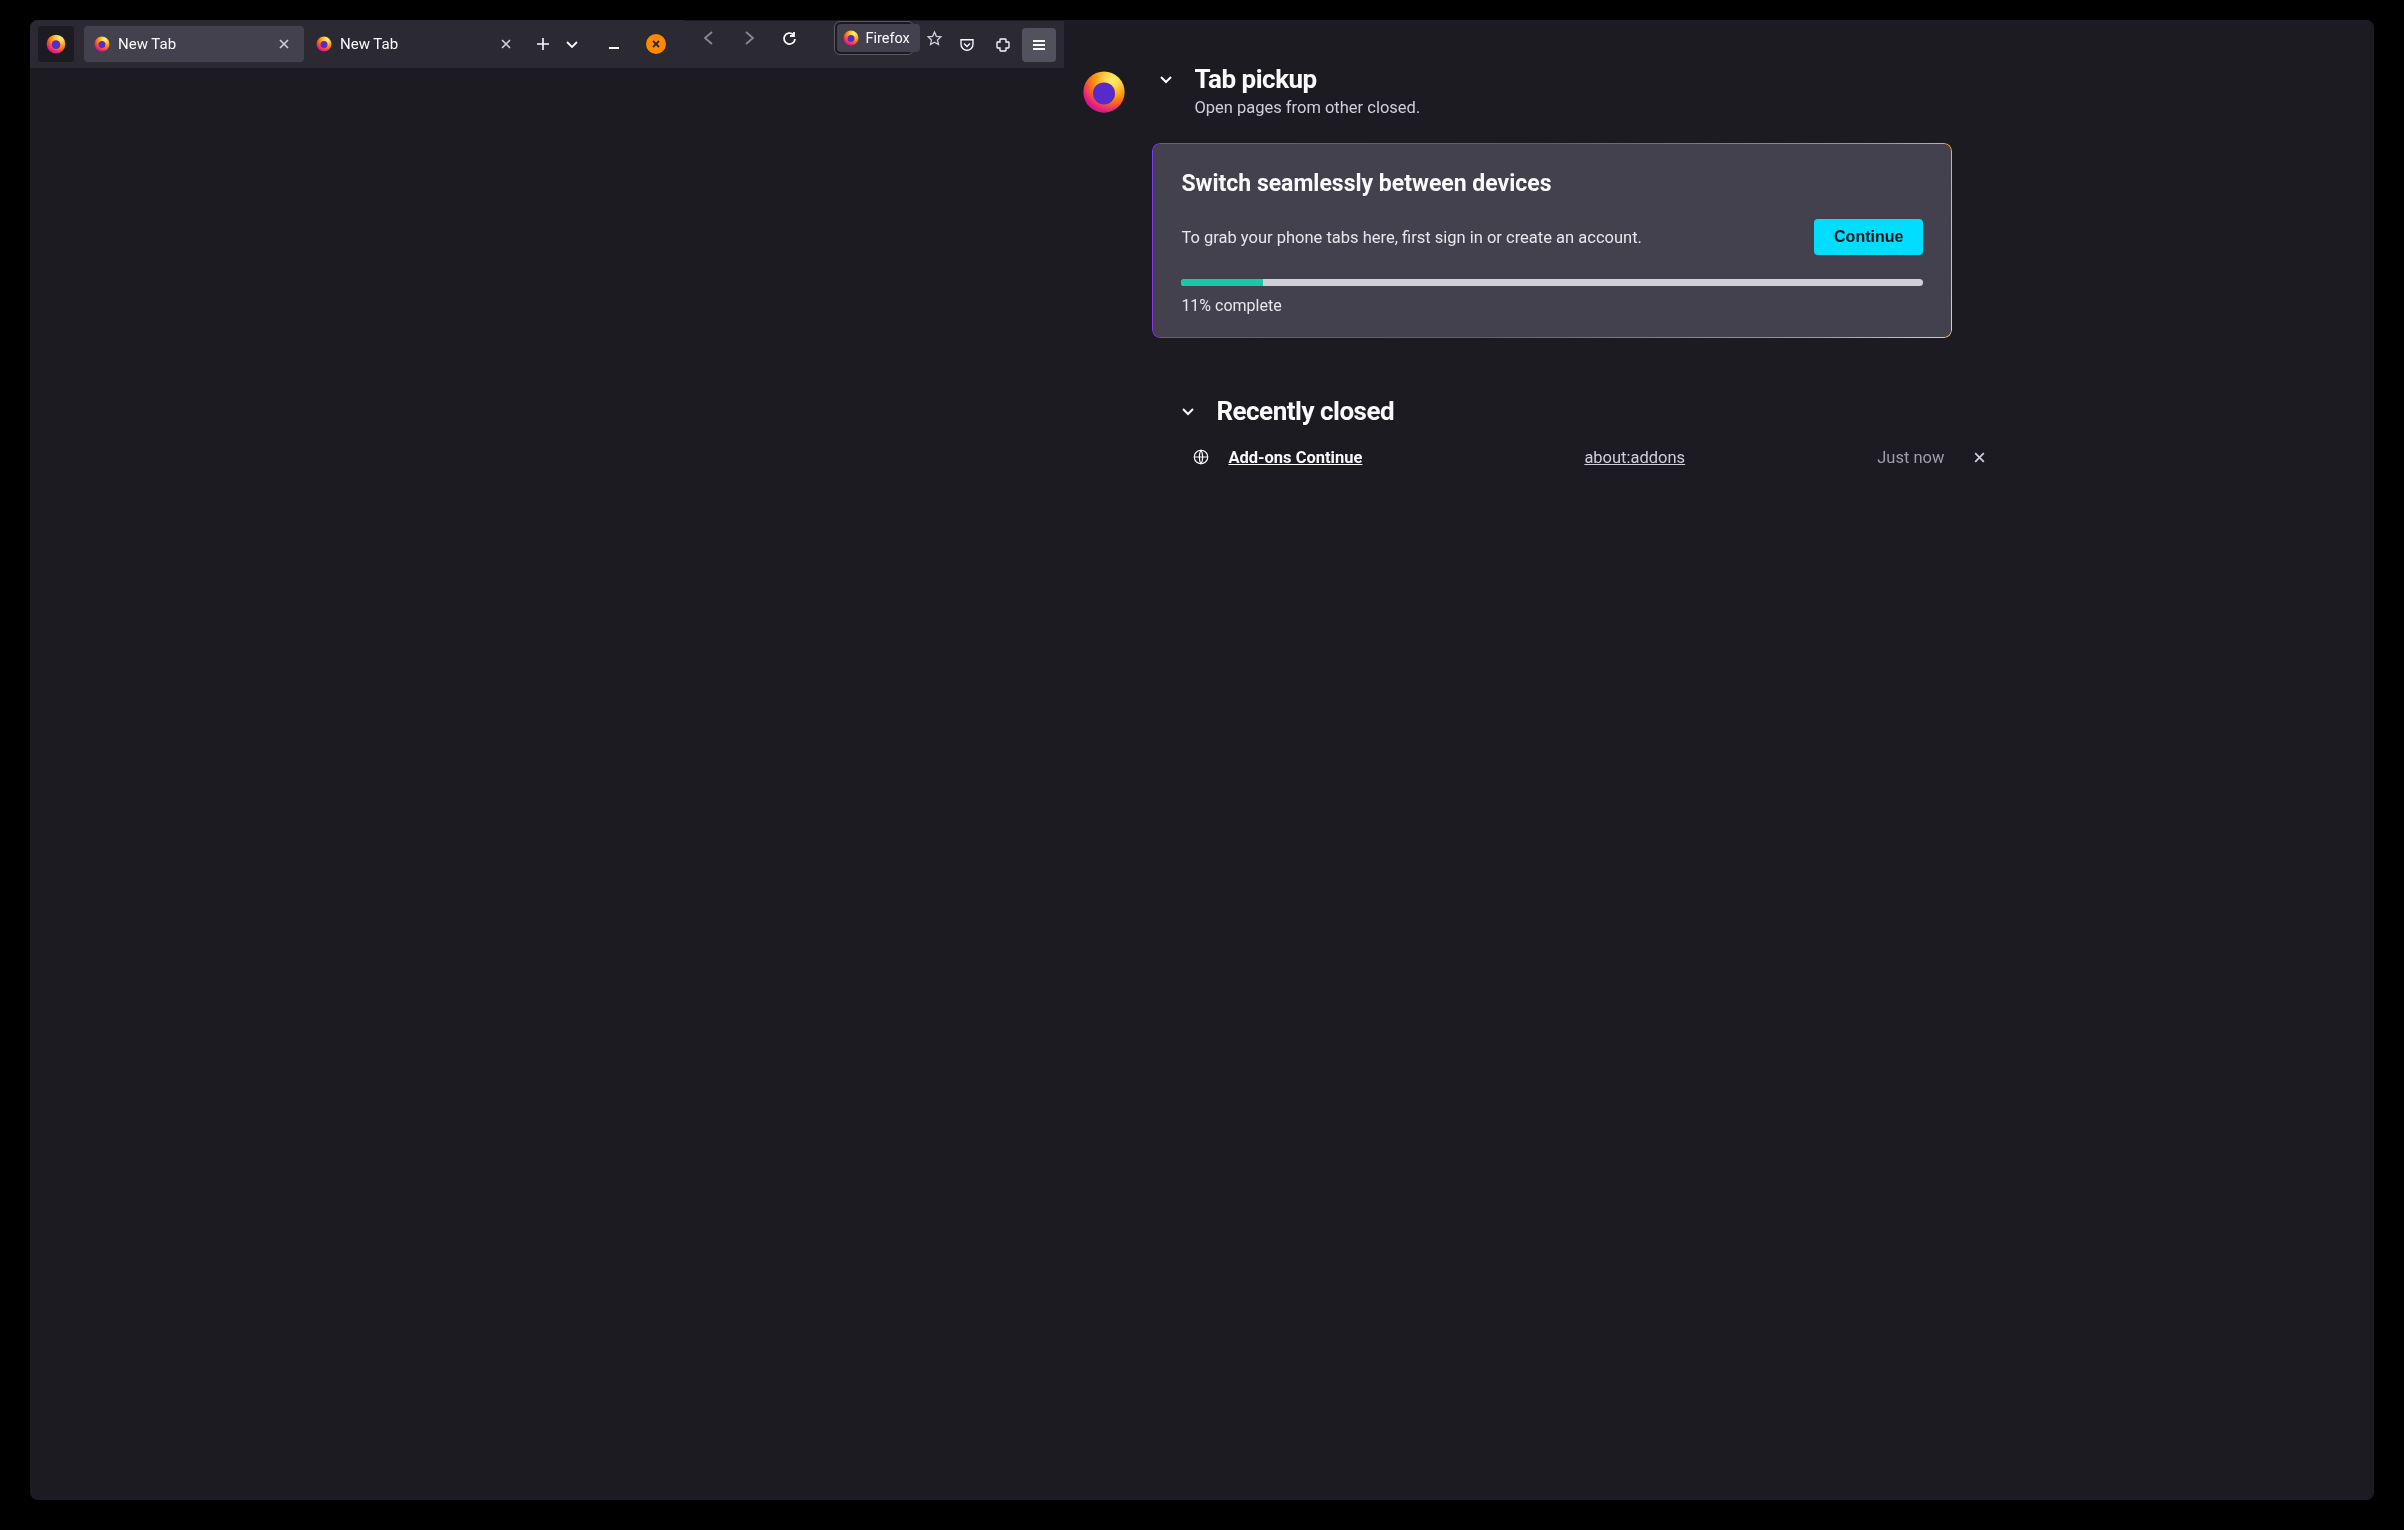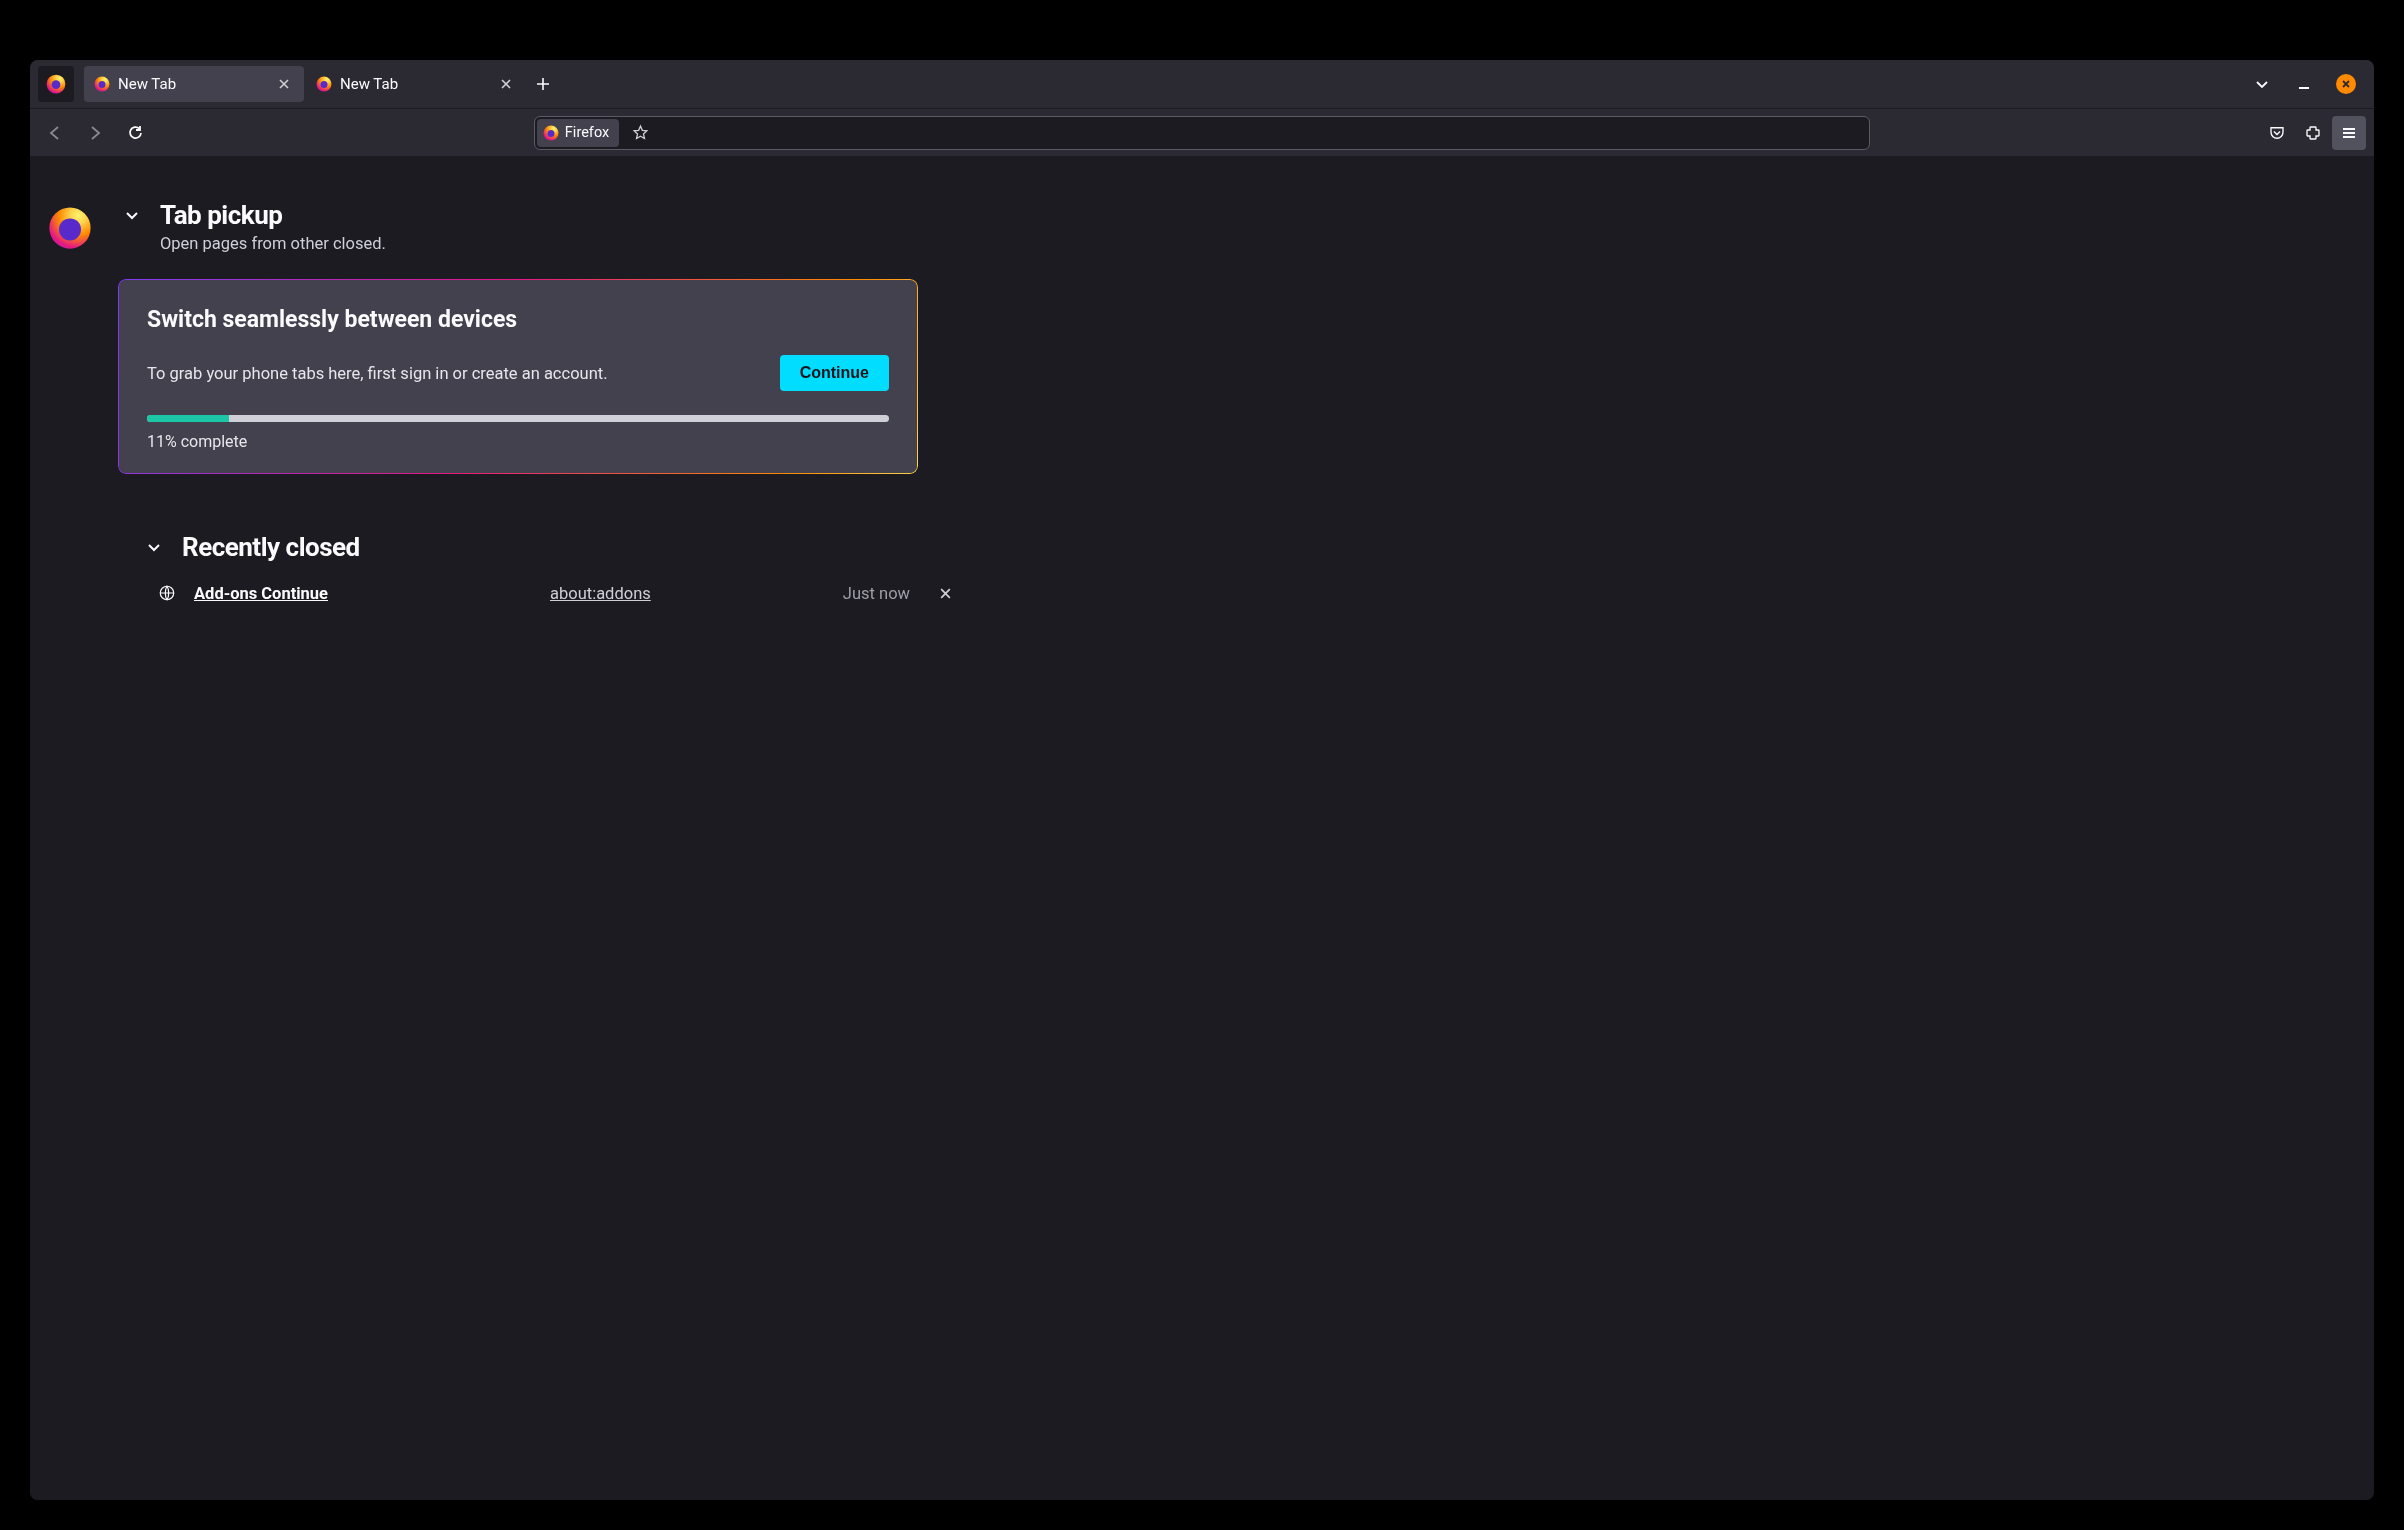--- a/index.html
+++ b/index.html
@@ -10,22 +10,21 @@
     color: #fbfbfe;
     overflow: hidden;
   }
   .window {
     position: absolute;
     top: 20px; left: 30px; right: 30px; bottom: 30px;
     background: #1c1b22;
     border-radius: 8px;
     overflow: hidden;
     display: flex;
-    flex-direction: column;
-    margin-top: 40px;
+    flex-direction: row;
   }
   
   .tabstrip {
     height: 48px;
     background: #2b2a33;
     display: flex;
     align-items: center;
     padding: 0 8px;
   }
   .tab-logo-box {
@@ -69,21 +68,21 @@
     width:20px;height:20px;border-radius:50%;
     background:#ff8a00;
     display:flex;align-items:center;justify-content:center;
     color:#2b2a33;font-size:12px;font-weight:bold;
   }
   
   .toolbar {
     height: 48px;
     background: #2b2a33;
     border-top: 1px solid #1c1b22;
-    display:flex; align-items:center;
+    display:flex; 
     padding: 0 8px;
     gap: 6px;
   }
   .tbtn {
     width:34px;height:34px;display:flex;align-items:center;justify-content:center;
     color:#fbfbfe;border-radius:4px;
     cursor:pointer;
   }
   .tbtn.disabled { opacity:0.45; cursor:default; }
   .urlbar-wrap {

